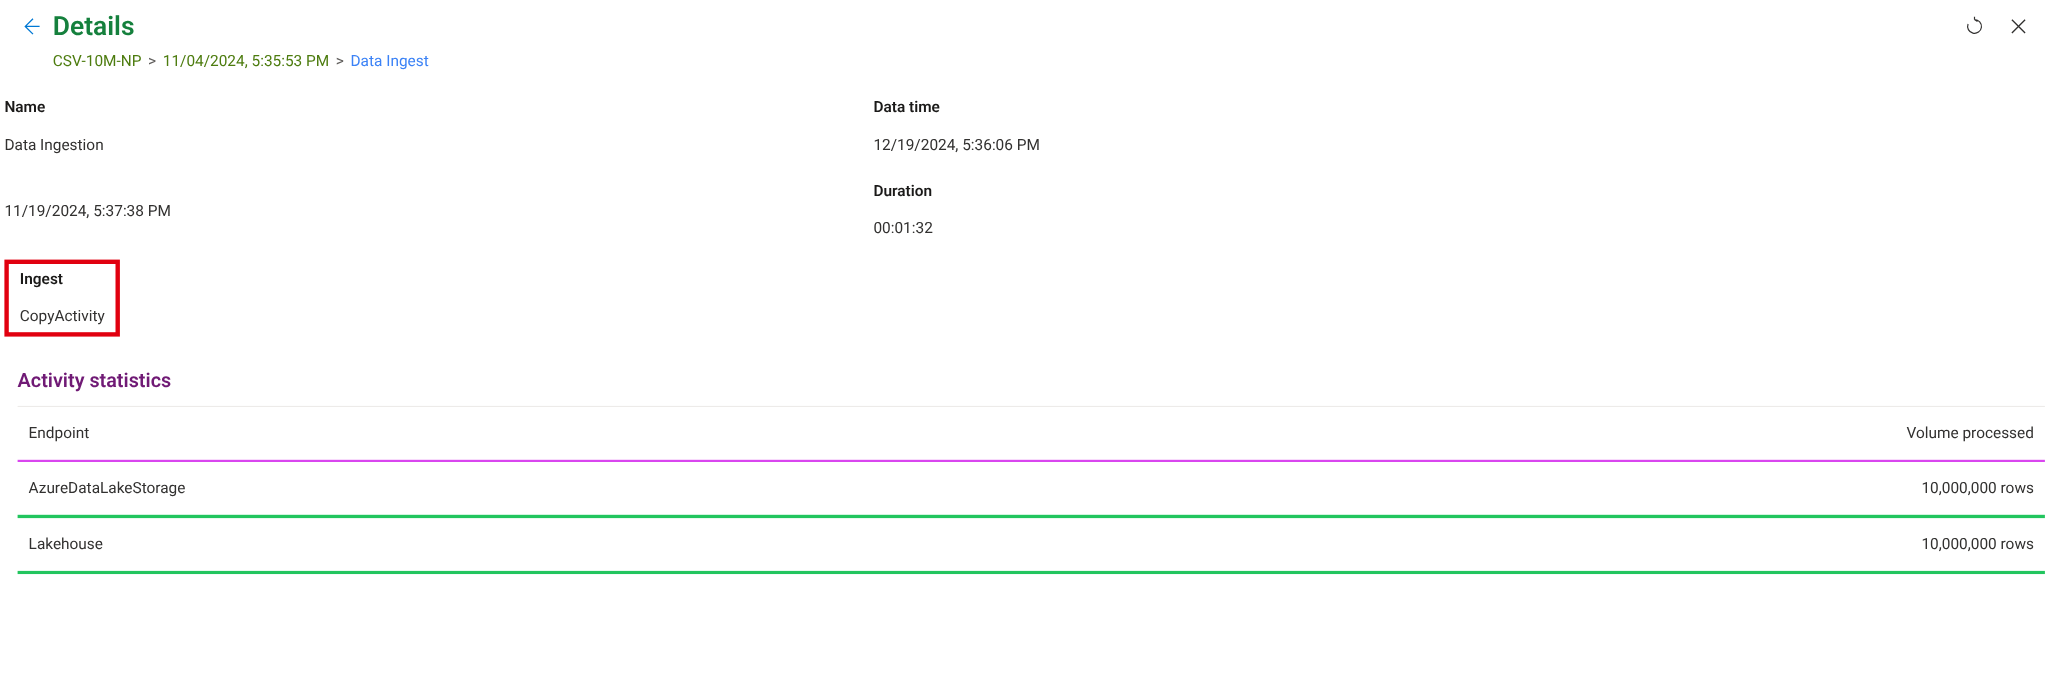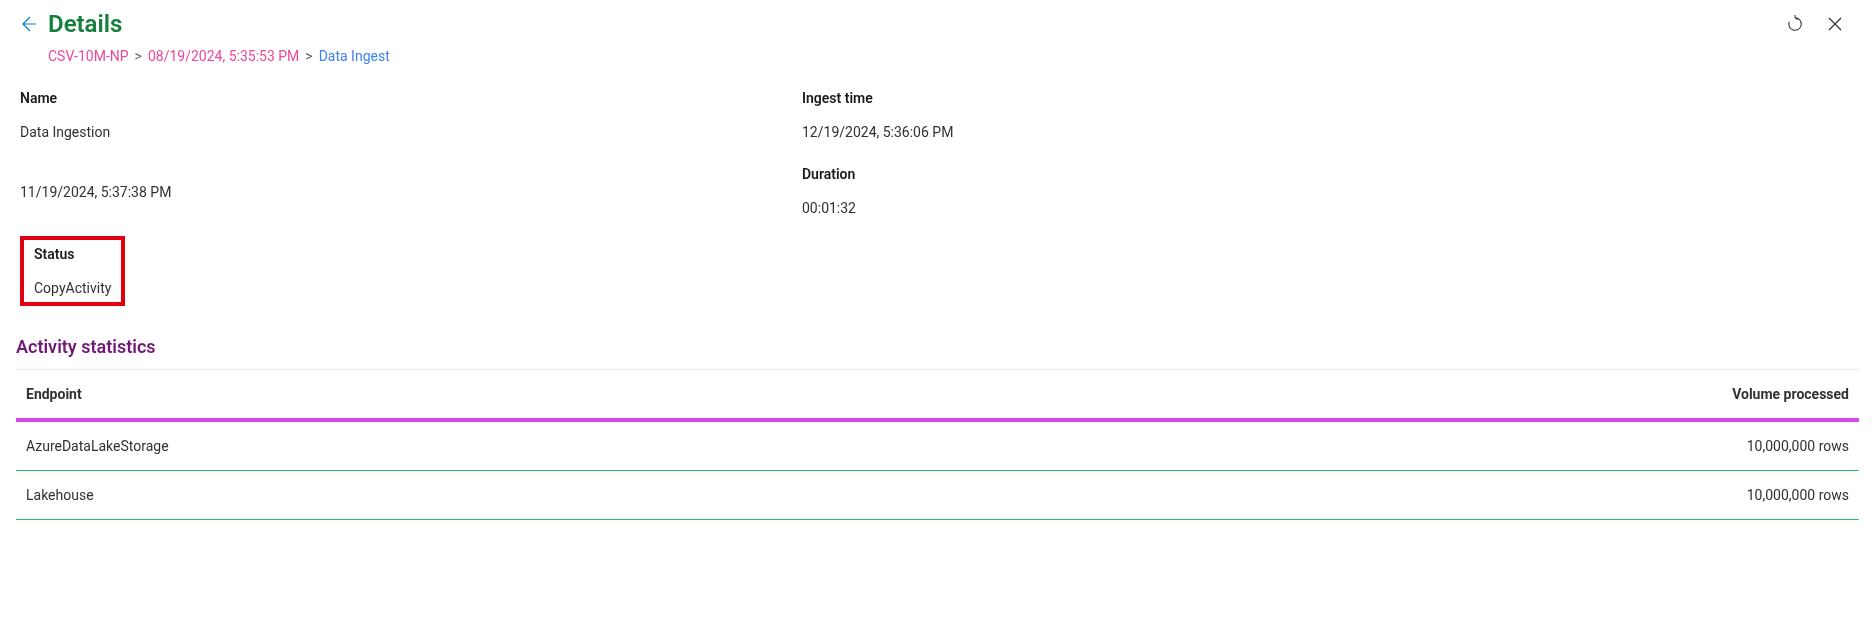--- a/index.html
+++ b/index.html
@@ -42,24 +42,24 @@
       color: #323130;
     }
     .breadcrumb {
       padding: 10px 16px 10px 48px;
       font-size: 14px;
       color: #605e5c;
       display: flex;
       align-items: center;
       gap: 6px;
     }
-    .breadcrumb .crumb-link { color: #ec4899; }
+    .breadcrumb .crumb-link { color: #4d7c0f; }
     .breadcrumb .crumb-current { color: #3b82f6; font-weight: 400; }
     .details-grid {
-      padding: 16px 16px 0 20px;
+      padding: 16px 16px 0 4px;
       display: grid;
       grid-template-columns: 1fr 1fr;
       row-gap: 26px;
       column-gap: 40px;
       max-width: 1560px;
     }
     .field-label {
       font-weight: 600;
       color: #1b1a19;
       margin-bottom: 9px;
@@ -97,26 +97,26 @@
     }
     .table {
       margin: 0 16px;
       width: calc(100% - 32px);
     }
     .table-row {
       display: flex;
       justify-content: space-between;
       align-items: center;
       padding: 16px 10px;
-      border-bottom: 1px solid #22c55e;
+      border-bottom: 3px solid #22c55e;
     }
     .table-header {
-      font-weight: 700;
+      font-weight: 400;
       border-top: 1px solid #edebe9;
-      border-bottom: 4px solid #d946ef;
+      border-bottom: 2px solid #d946ef;
     }
     .col-endpoint { flex: 1; text-align: left; }
     .col-volume { flex: 0 0 220px; text-align: right; }
     .crumb-sep { color: #605e5c; }
   </style>
 </head>
 <body>
 
 <div class="header-row">
   <div class="back-btn">
@@ -135,44 +135,44 @@
       <svg width="16" height="16" viewBox="0 0 16 16" fill="none" stroke="currentColor" stroke-width="1.2">
           <path d="M2 2 L14 14 M14 2 L2 14"></path>
         </svg>
     </div>
   </div>
 </div>
 
 <div class="breadcrumb">
   <span class="crumb-link">CSV-10M-NP</span>
   <span class="crumb-sep">&gt;</span>
-  <span class="crumb-link">08/19/2024, 5:35:53 PM</span>
+  <span class="crumb-link">11/04/2024, 5:35:53 PM</span>
   <span class="crumb-sep">&gt;</span>
   <span class="crumb-current">Data Ingest</span>
 </div>
 
 <div class="details-grid">
   <div>
     <div class="field-label">Name</div>
     <div class="field-value">Data Ingestion</div>
   </div>
   <div>
-    <div class="field-label">Ingest time</div>
+    <div class="field-label">Data time</div>
     <div class="field-value">12/19/2024, 5:36:06 PM</div>
   </div>
   <div>
     <div class="field-value">11/19/2024, 5:37:38 PM</div>
   </div>
   <div>
     <div class="field-label">Duration</div>
     <div class="field-value">00:01:32</div>
   </div>
   <div>
     <div class="highlight-box">
-      <div class="field-label">Status</div>
+      <div class="field-label">Ingest</div>
       <div class="field-value">CopyActivity</div>
     </div>
   </div>
 </div>
 
 <div class="section-title">Activity statistics</div>
 
 <div class="table">
   <div class="table-row table-header">
     <div class="col-endpoint">Endpoint</div>

